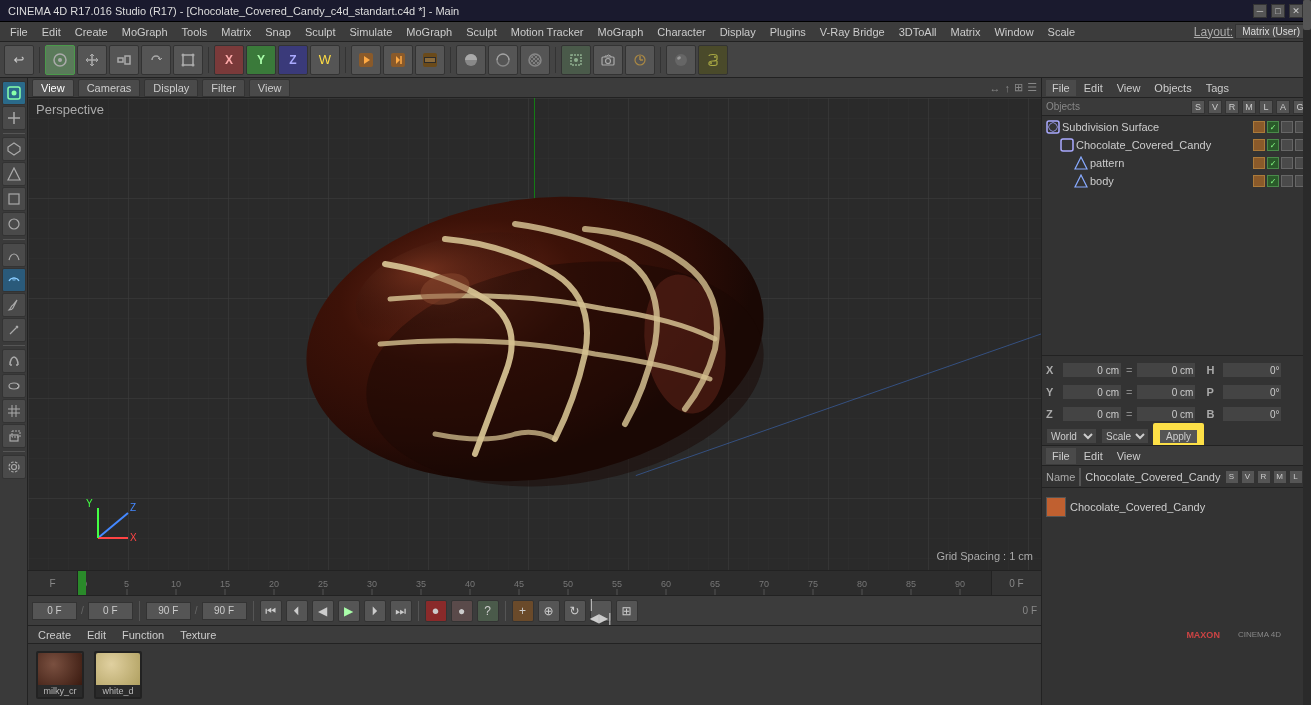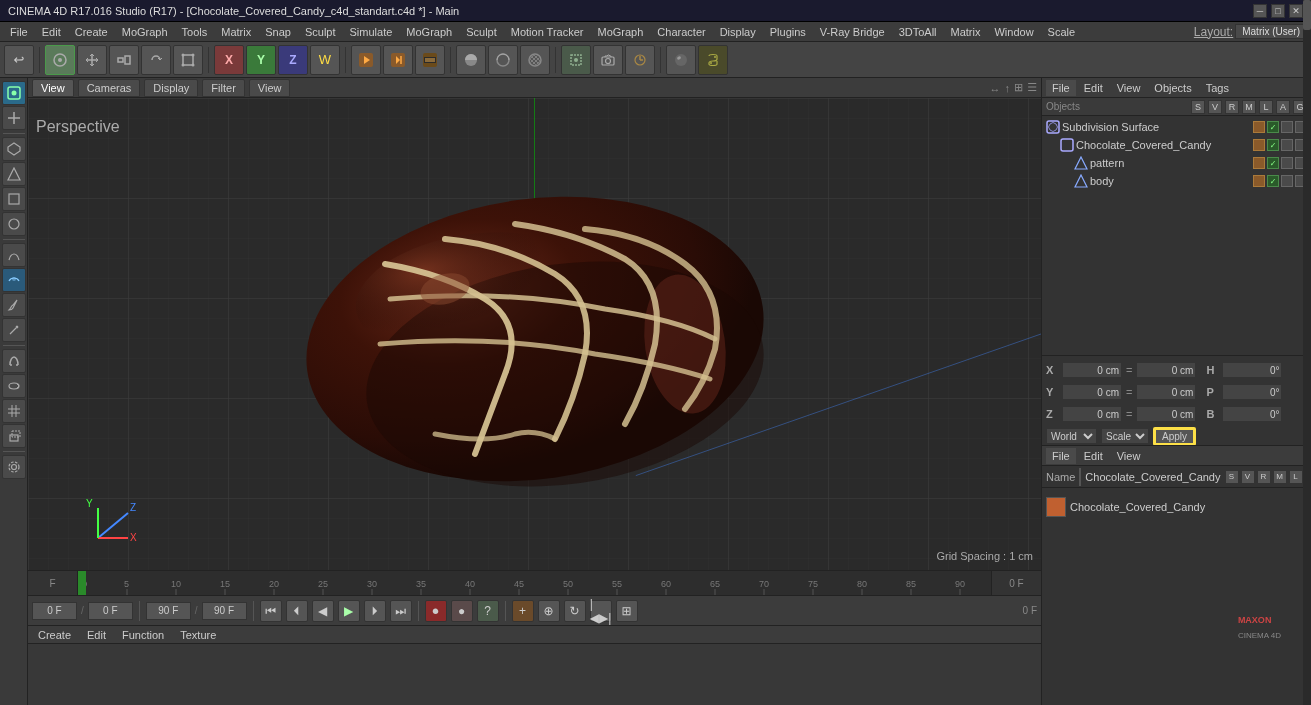--- a/index.html
+++ b/index.html
@@ -133,23 +133,23 @@
 
     
     #viewport {
       flex: 1;
       background: #2a2a2a;
       position: relative;
       overflow: hidden;
     }
     #viewport-label {
       position: absolute;
-      top: 20px; left: 8px;
+      top: 4px; left: 8px;
       color: #aaa;
-      font-size: 16px;
+      font-size: 13px;
       text-align: right;
     }
     #grid-canvas {
       position: absolute;
       top: 0; left: 0;
       width: 100%; height: 100%;
     }
     #grid-spacing {
       position: absolute;
       bottom: 8px; right: 8px;
@@ -350,21 +350,21 @@
     .coord-input {
       width: 60px; height: 16px;
       background: #444; border: 1px solid #333;
       color: #ccc; font-size: 10px;
       text-align: right; padding-right: 2px;
       outline: none;
     }
     .coord-eq { color: #888; font-size: 11px; }
     .coord-btn {
       padding: 1px 6px;
-      background: #555; border: 3px solid #fde047;
+      background: #555; border: 7px solid #fde047;
       cursor: pointer; color: #ccc; font-size: 10px;
       border-radius: 2px;
     }
     .coord-select {
       height: 16px; background: #444; border: 1px solid #333;
       color: #ccc; font-size: 10px; outline: none;
     }
 
     
     #right-bottom {
@@ -872,23 +872,35 @@
           <div style="flex:1;"></div>
           <span style="color:#888;font-size:10px;">0 F</span>
         </div>
 
         <div id="material-editor">
           <div id="mat-tabs">
             <span class="mat-tab">Create</span>
             <span class="mat-tab">Edit</span>
             <span class="mat-tab">Function</span>
             <span class="mat-tab">Texture</span>
-            <div style="position:absolute;right:30px;bottom:65px;display:flex;flex-direction:column;gap:6px;">
+            <div style="position:absolute;right:30px;bottom:65px;display:flex;flex-direction:row;gap:18px;">
               <span style="color:#cc4444;font-size:9px;font-weight:bold;">MAXON</span>
               <span style="color:#888;font-size:8px;">CINEMA 4D</span>
+            </div>
+          </div>
+          <div id="mat-content">
+
+            <div class="mat-swatch">
+              <div class="mat-swatch-inner" style="background: radial-gradient(circle at 35% 35%, #7a5040, #3a1a10);"></div>
+              <div class="mat-label">milky_cr</div>
+            </div>
+
+            <div class="mat-swatch">
+              <div class="mat-swatch-inner" style="background: radial-gradient(circle at 35% 35%, #e0d0a0, #b0a060);"></div>
+              <div class="mat-label">white_d</div>
             </div>
           </div>
         </div>
       </div>
 
       <div id="right-panel">
 
         <div id="right-top-tabs">
           <span class="rp-tab active">File</span>
           <span class="rp-tab">Edit</span>

